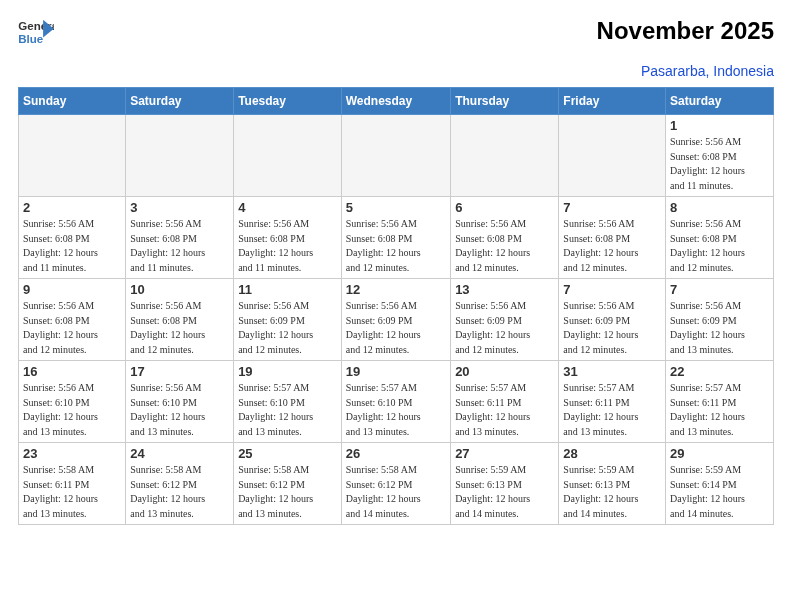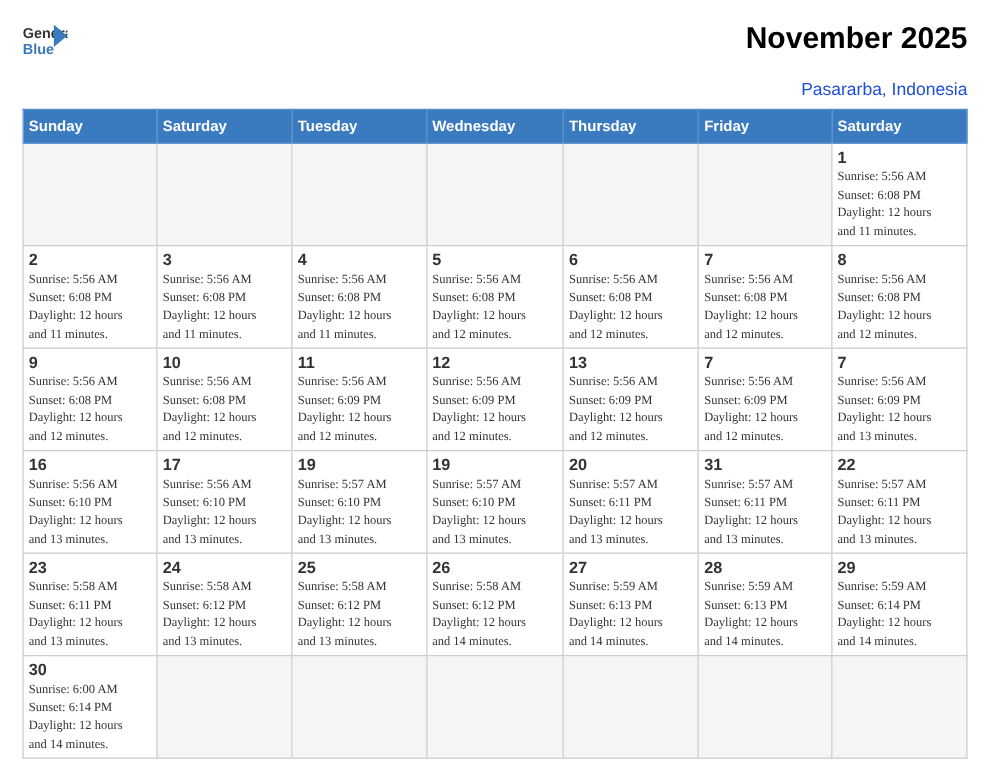--- a/index.html
+++ b/index.html
@@ -334,30 +334,15 @@
 and 14 minutes.</div>
           </td>
           <td>
             <span class="day-number">29</span>
             <div class="day-info" style="white-space: pre-line;">Sunrise: 5:59 AM
 Sunset: 6:14 PM
 Daylight: 12 hours
 and 14 minutes.</div>
           </td>
         </tr>
-        <tr class="week-row">
-          <td>
-            <span class="day-number">30</span>
-            <div class="day-info" style="white-space: pre-line;">Sunrise: 6:00 AM
-Sunset: 6:14 PM
-Daylight: 12 hours
-and 14 minutes.</div>
-          </td>
-          <td class="empty"></td>
-          <td class="empty"></td>
-          <td class="empty"></td>
-          <td class="empty"></td>
-          <td class="empty"></td>
-          <td class="empty"></td>
-        </tr>
       </tbody>
   </table>
 </div>
 
 </body></html>

